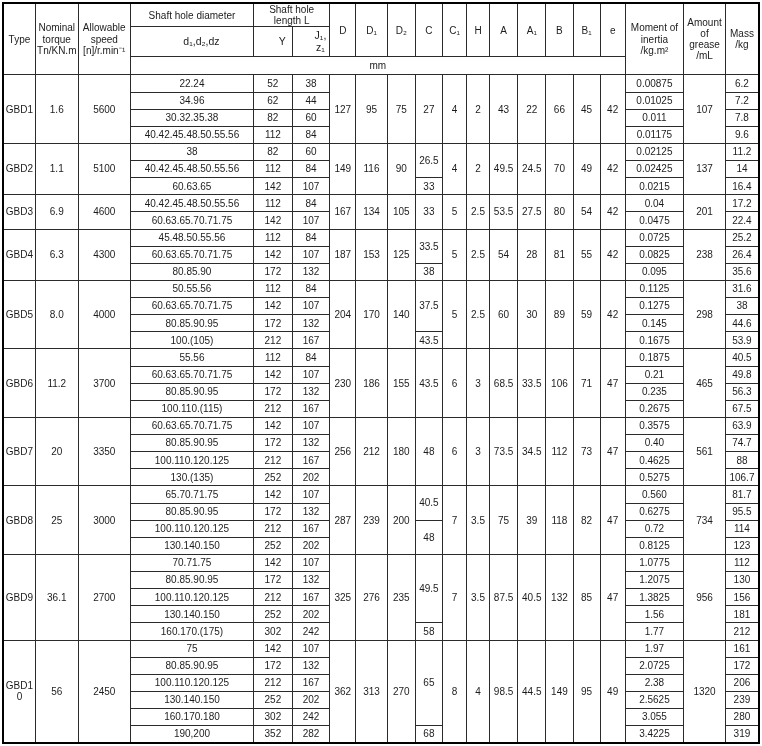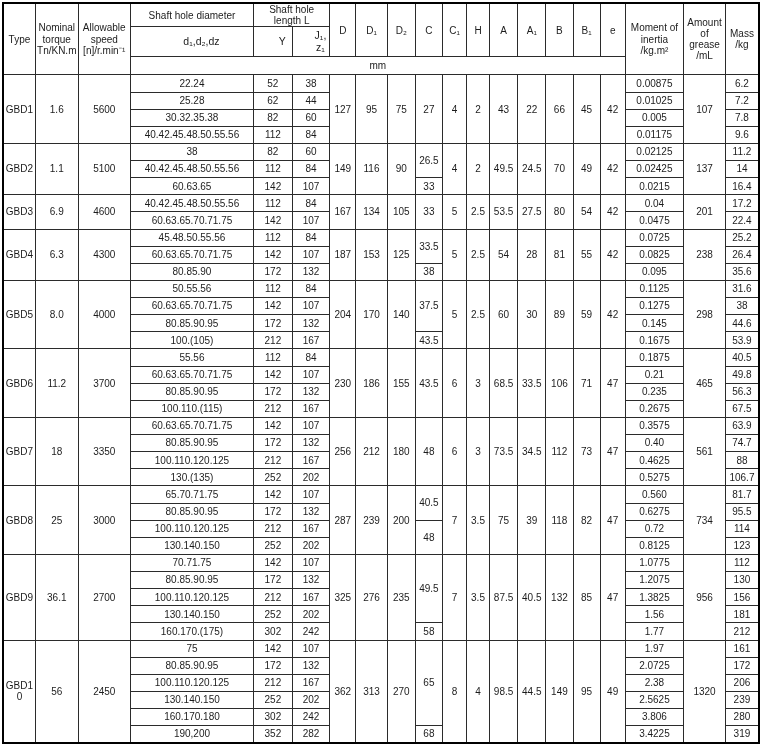--- a/index.html
+++ b/index.html
@@ -104,31 +104,31 @@
           <td rowspan="4">43</td>
           <td rowspan="4">22</td>
           <td rowspan="4">66</td>
           <td rowspan="4">45</td>
           <td rowspan="4">42</td>
           <td>0.00875</td>
           <td rowspan="4">107</td>
           <td>6.2</td>
         </tr>
         <tr>
-          <td>25.28</td>
+          <td>34.96</td>
           <td>62</td>
           <td>44</td>
           <td>0.01025</td>
           <td>7.2</td>
         </tr>
         <tr>
           <td>30.32.35.38</td>
           <td>82</td>
           <td>60</td>
-          <td>0.005</td>
+          <td>0.011</td>
           <td>7.8</td>
         </tr>
         <tr>
           <td>40.42.45.48.50.55.56</td>
           <td>112</td>
           <td>84</td>
           <td>0.01175</td>
           <td>9.6</td>
         </tr>
         <tr>
@@ -316,21 +316,21 @@
         </tr>
         <tr>
           <td>100.110.(115)</td>
           <td>212</td>
           <td>167</td>
           <td>0.2675</td>
           <td>67.5</td>
         </tr>
         <tr>
           <td rowspan="4">GBD7</td>
-          <td rowspan="4">18</td>
+          <td rowspan="4">20</td>
           <td rowspan="4">3350</td>
           <td>60.63.65.70.71.75</td>
           <td>142</td>
           <td>107</td>
           <td rowspan="4">256</td>
           <td rowspan="4">212</td>
           <td rowspan="4">180</td>
           <td rowspan="4">48</td>
           <td rowspan="4">6</td>
           <td rowspan="4">3</td>
@@ -499,21 +499,21 @@
           <td>130.140.150</td>
           <td>252</td>
           <td>202</td>
           <td>2.5625</td>
           <td>239</td>
         </tr>
         <tr>
           <td>160.170.180</td>
           <td>302</td>
           <td>242</td>
-          <td>3.806</td>
+          <td>3.055</td>
           <td>280</td>
         </tr>
         <tr>
           <td>190,200</td>
           <td>352</td>
           <td>282</td>
           <td>68</td>
           <td>3.4225</td>
           <td>319</td>
         </tr>

